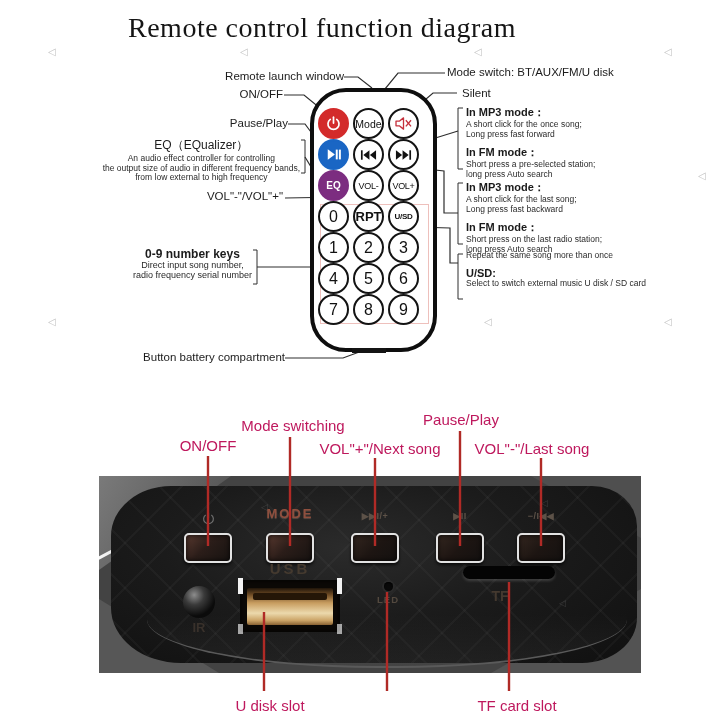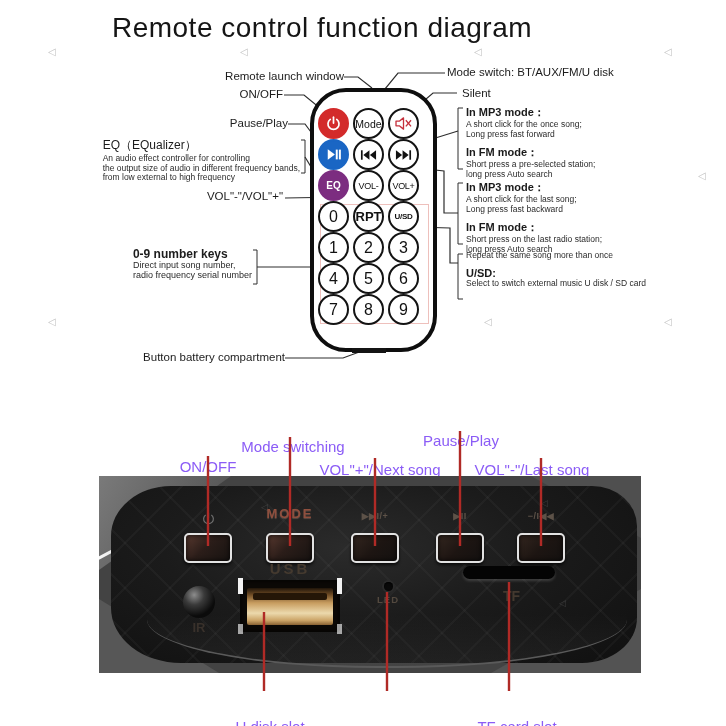--- a/index.html
+++ b/index.html
@@ -1,23 +1,23 @@
 <!DOCTYPE html>
 <html><head>
 <meta charset="utf-8">
 <style>
   html,body{margin:0;padding:0;background:#ffffff;}
   #stage{position:relative;width:726px;height:726px;background:#ffffff;overflow:hidden;
          font-family:"Liberation Sans",sans-serif;color:#1a1a1a;}
   .abs{position:absolute;}
   
-  #title{top:12px;left:0;width:644px;text-align:center;font-size:28px;letter-spacing:.5px;color:#151515;}
+  #title{top:12px;left:0;width:644px;text-align:center;font-size:28px;letter-spacing:.5px;color:#151515;font-family:Liberation Serif, serif;}
   
   .lab{font-size:11.5px;white-space:nowrap;color:#1c1c1c;}
-  .lab.r{text-align:left;}
+  .lab.r{text-align:center;}
   .fine{font-size:8.5px;line-height:9.5px;color:#2a2a2a;font-weight:normal;white-space:nowrap;}
   .bh{font-size:11px;font-weight:bold;white-space:nowrap;}
   .grp .bh{margin-top:6px;}
   .grp .bh:first-child{margin-top:0;}
   
   #remote{left:310px;top:88px;width:127px;height:264px;background:#fff;border:4px solid #0e0e0e;
           border-radius:36px;box-sizing:border-box;}
   #pinkbox{left:6px;top:112px;width:107px;height:118px;border:1px solid #eec0bc;}
   #battab{left:40px;top:253px;width:34px;height:5px;background:#141414;}
   #keys{left:4px;top:16px;display:grid;grid-template-columns:repeat(3,31px);grid-auto-rows:31px;column-gap:4px;}
@@ -25,21 +25,21 @@
        display:flex;align-items:center;justify-content:center;font-size:16px;color:#111;}
   .key.red{background:#d32b2b;border-color:#d32b2b;}
   .key.blue{background:#1a66c4;border-color:#1a66c4;}
   .key.purple{background:#7c2d80;border-color:#7c2d80;}
   .key.t-mode{font-size:10.5px;}
   .key.t-vol{font-size:9px;letter-spacing:-.3px;}
   .key.t-rpt{font-size:13px;font-weight:bold;}
   .key.t-usd{font-size:8px;font-weight:bold;letter-spacing:-.3px;}
   .key.t-eq{font-size:10px;font-weight:bold;color:#fff;}
   
-  .blab{font-size:15px;color:#8b5cf6;text-align:center;white-space:nowrap;margin-top:21px;}
+  .blab{font-size:15px;color:#be185d;text-align:center;white-space:nowrap;}
   #photo{left:99px;top:476px;width:542px;height:197px;background:#434343;overflow:hidden;}
   .wedge{position:absolute;}
   #w-tl{left:0;top:0;width:132px;height:94px;background:linear-gradient(120deg,#7a7a7a,#4a4a4a);
         clip-path:polygon(0 0,100% 0,0 100%);}
   #w-streak{left:-10px;top:46px;width:150px;height:3px;background:linear-gradient(90deg,rgba(255,255,255,.95),rgba(255,255,255,.15));
         transform:rotate(-28deg);}
   #w-tr{right:0;top:0;width:110px;height:62px;background:#4f4f4f;clip-path:polygon(100% 0,0 0,100% 100%);}
   #w-bl{left:0;bottom:0;width:120px;height:74px;background:#575757;clip-path:polygon(0 100%,0 0,100% 100%);}
   #w-br{right:0;bottom:0;width:150px;height:84px;background:#535353;clip-path:polygon(100% 100%,100% 0,0 100%);}
   #face{position:absolute;left:12px;top:10px;right:4px;bottom:10px;
@@ -68,21 +68,21 @@
   #usb-in::before{content:"";position:absolute;left:6px;right:6px;top:5px;height:7px;background:#241607;border-radius:2px;}
   #ir-dome{position:absolute;left:84px;top:110px;width:32px;height:32px;border-radius:50%;
           background:radial-gradient(circle at 35% 28%, #8d8d8d 0%, #3a3a3a 32%, #0b0b0b 68%);}
   #ir-word{position:absolute;left:80px;top:144px;width:40px;text-align:center;font-size:13px;font-weight:bold;color:#39312b;}
   #led-hole{position:absolute;left:285px;top:106px;width:9px;height:9px;border-radius:50%;background:#090909;
           box-shadow:0 0 0 2px #2b2b2b, inset 0 1px 2px #000;}
   #led-word{position:absolute;left:267px;top:118px;width:44px;text-align:center;font-size:9.5px;font-weight:bold;
           letter-spacing:1px;color:#53493f;}
   #tf-slot{position:absolute;left:364px;top:90px;width:92px;height:13px;border-radius:7px;background:#040404;
           box-shadow:0 2px 3px rgba(255,255,255,.16);}
-  #tf-word{position:absolute;left:381px;top:112px;width:40px;text-align:right;font-size:14px;font-weight:bold;color:#44392f;}
+  #tf-word{position:absolute;left:381px;top:112px;width:40px;text-align:center;font-size:14px;font-weight:bold;color:#44392f;}
   
   .wm{font-size:10px;color:#c2c2c2;white-space:nowrap;}
   .wmw{font-size:9px;color:rgba(255,255,255,.14);white-space:nowrap;position:absolute;}
   svg.overlay{pointer-events:none;}
 </style>
 </head>
 <body>
 
 <div id="stage">
 

